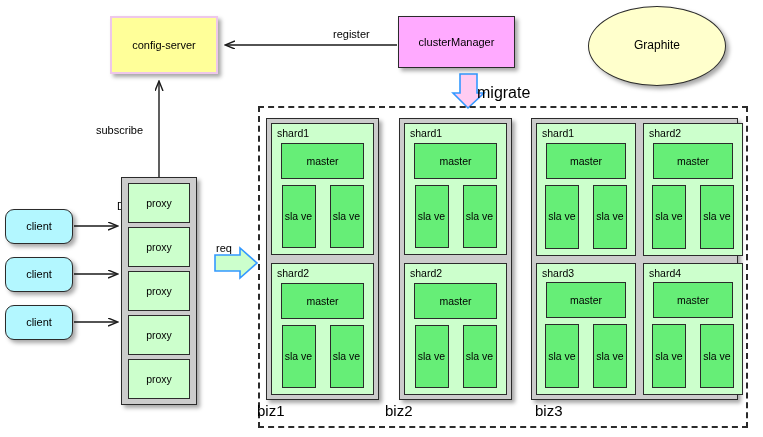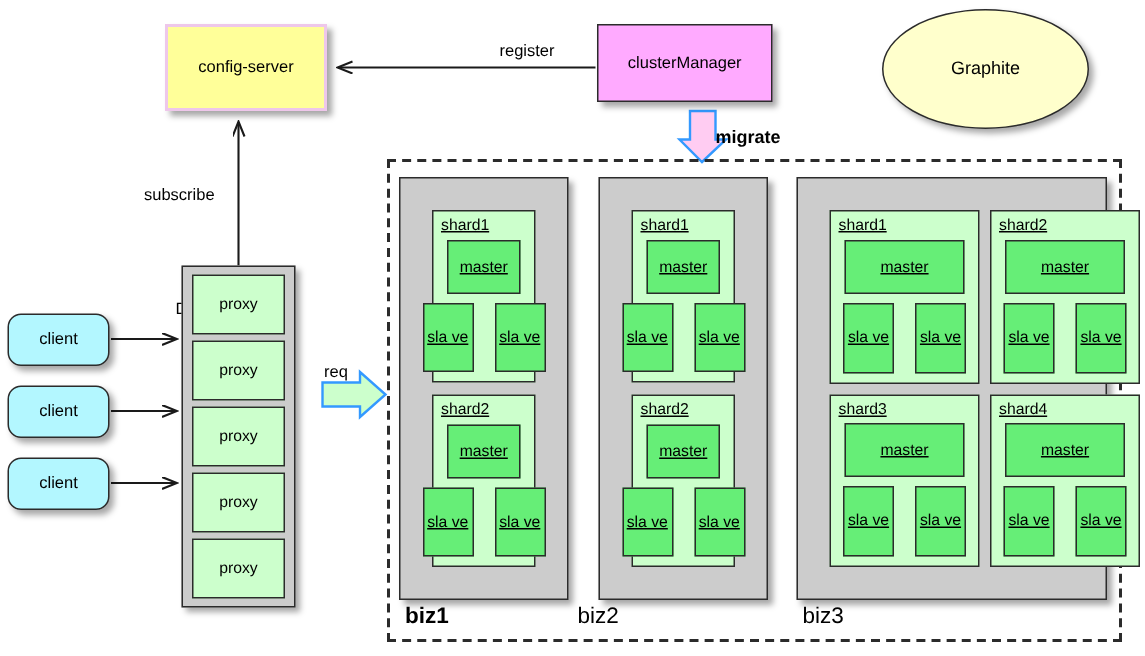--- a/index.html
+++ b/index.html
@@ -101,43 +101,42 @@
     box-sizing:border-box;
     background:transparent;
   }
 
   
   .biz{
     position:absolute;
     box-sizing:border-box;
     background:#cccccc;
     border:1.5px solid #2b2b2b;
-    padding:21px;
+    padding:4px;
     display:flex;
     flex-direction:column;
     gap:8px;
-    text-decoration:underline;
   }
   .biz-grid2{
     display:grid;
     grid-template-columns:1fr 1fr;
     grid-template-rows:1fr 1fr;
     gap:7px;
   }
   .biz-1{left:266px; top:118px; width:113px; height:282px;}
   .biz-2{left:399px; top:118px; width:113px; height:282px;}
   .biz-3{left:531px; top:118px; width:207px; height:282px;}
 
   .biz-label{
     position:absolute;
     font-size:15px;
     color:#000;
     line-height:1;
   }
-  .biz-label-1{left:270px; top:403px;font-weight:bold;}
+  .biz-label-1{left:257px; top:403px;}
   .biz-label-2{left:385px; top:403px;}
   .biz-label-3{left:535px; top:403px;}
 
   
   .shard{
     box-sizing:border-box;
     background:#ccffcc;
     border:1.5px solid #2b2b2b;
     padding:4px 5px 6px 5px;
     display:flex;
@@ -189,21 +188,21 @@
   .edge-label{
     position:absolute;
     font-size:11px;
     color:#000;
     white-space:nowrap;
   }
   .lbl-register{left:333px; top:28px;}
   .lbl-subscribe{left:96px; top:124px;}
   .lbl-dns{left:77px; top:200px;padding-left:40px;}
   .lbl-req{left:216px; top:242px;}
-  .lbl-migrate{left:477px; top:84px; font-size:12px;font-weight:bold;}
+  .lbl-migrate{left:477px; top:84px; font-size:16px;}
 
   svg.wires{
     position:absolute;
     left:0; top:0;
     width:763px; height:437px;
     pointer-events:none;
     overflow:visible;
   }
 </style>
 </head>

